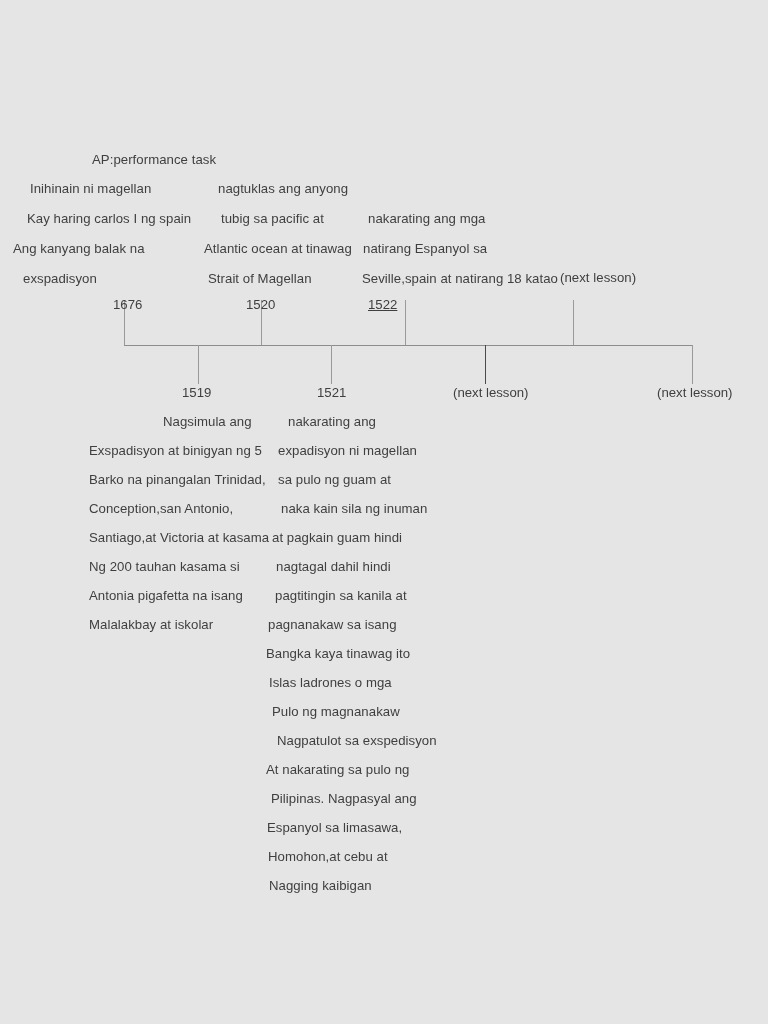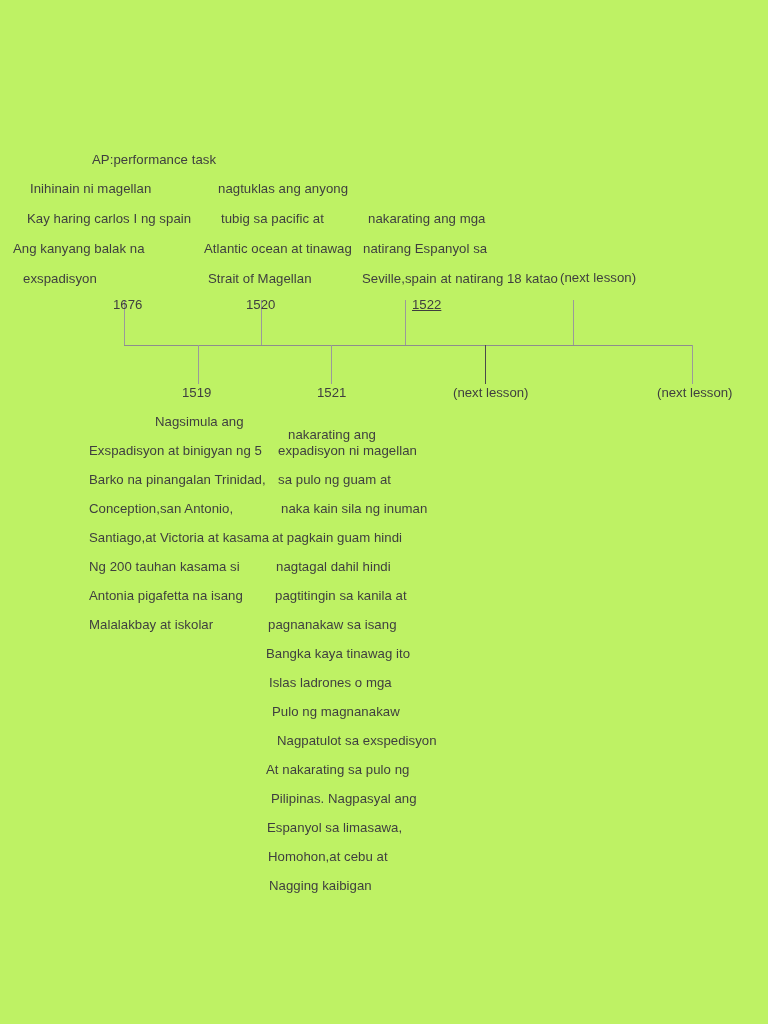--- a/index.html
+++ b/index.html
@@ -14,21 +14,21 @@
     font-family: "Liberation Sans", sans-serif;
     color: #3a3a3a;
     -webkit-font-smoothing: antialiased;
   }
   #page {
     position: absolute;
     left: 0; top: 0;
     width: 768px;
     height: 1024px;
     overflow: hidden;
-    background: #bef264;
+    background: #e5e5e5;
   }
   .txt {
     position: absolute;
     font-size: 13.2px;
     line-height: 15px;
     white-space: nowrap;
     color: #3f3f3f;
     letter-spacing: 0.05px;
   }
   
@@ -87,41 +87,41 @@
     <div class="axis-line" id="timeline-axis" style="left: 124px; top: 345px; width: 569px;"></div>
   <div class="tick" style="left: 124px; top: 300px; height: 45px;"></div>
       <div class="year-label" style="left: 113px; top: 297px;">1676</div>
       <div class="tick" style="left: 198px; top: 345px; height: 39px;"></div>
       <div class="year-label" style="left: 182px; top: 385px;">1519</div>
       <div class="tick" style="left: 261px; top: 300px; height: 45px;"></div>
       <div class="year-label" style="left: 246px; top: 297px;">1520</div>
       <div class="tick" style="left: 331px; top: 345px; height: 39px;"></div>
       <div class="year-label" style="left: 317px; top: 385px;">1521</div>
       <div class="tick" style="left: 405px; top: 300px; height: 45px;"></div>
-      <div class="year-label" style="left: 412px; top: 297px; text-decoration: underline;">1522</div>
+      <div class="year-label" style="left: 368px; top: 297px; text-decoration: underline;">1522</div>
       <div class="tick tick-dark" style="left: 485px; top: 345px; height: 39px;"></div>
       <div class="year-label" style="left: 453px; top: 385px;">(next lesson)</div>
       <div class="tick" style="left: 573px; top: 300px; height: 45px;"></div>
       <div class="tick" style="left: 692px; top: 345px; height: 39px;"></div>
       <div class="year-label" style="left: 657px; top: 385px;">(next lesson)</div>
     </div>
 
   <div id="below-layer">
       <div>
-        <div class="txt" style="left: 155px; top: 414px;">Nagsimula ang</div>
+        <div class="txt" style="left: 163px; top: 414px;">Nagsimula ang</div>
         <div class="txt" style="left: 89px; top: 443px;">Exspadisyon at binigyan ng 5</div>
         <div class="txt" style="left: 89px; top: 472px;">Barko na pinangalan Trinidad,</div>
         <div class="txt" style="left: 89px; top: 501px;">Conception,san Antonio,</div>
         <div class="txt" style="left: 89px; top: 530px;">Santiago,at Victoria at kasama</div>
         <div class="txt" style="left: 89px; top: 559px;">Ng 200 tauhan kasama si</div>
         <div class="txt" style="left: 89px; top: 588px;">Antonia pigafetta na isang</div>
         <div class="txt" style="left: 89px; top: 617px;">Malalakbay at iskolar</div>
       </div>
       <div>
-        <div class="txt" style="left: 288px; top: 427px; text-align: center;">nakarating ang</div>
+        <div class="txt" style="left: 288px; top: 414px; text-align: center;">nakarating ang</div>
         <div class="txt" style="left: 278px; top: 443px;">expadisyon ni magellan</div>
         <div class="txt" style="left: 278px; top: 472px;">sa pulo ng guam at</div>
         <div class="txt" style="left: 281px; top: 501px;">naka kain sila ng inuman</div>
         <div class="txt" style="left: 272px; top: 530px;">at pagkain guam hindi</div>
         <div class="txt" style="left: 276px; top: 559px;">nagtagal dahil hindi</div>
         <div class="txt" style="left: 275px; top: 588px;">pagtitingin sa kanila at</div>
         <div class="txt" style="left: 268px; top: 617px;">pagnanakaw sa isang</div>
         <div class="txt" style="left: 266px; top: 646px; text-align: center;">Bangka kaya tinawag ito</div>
         <div class="txt" style="left: 269px; top: 675px;">Islas ladrones o mga</div>
         <div class="txt" style="left: 272px; top: 704px;">Pulo ng magnanakaw</div>

